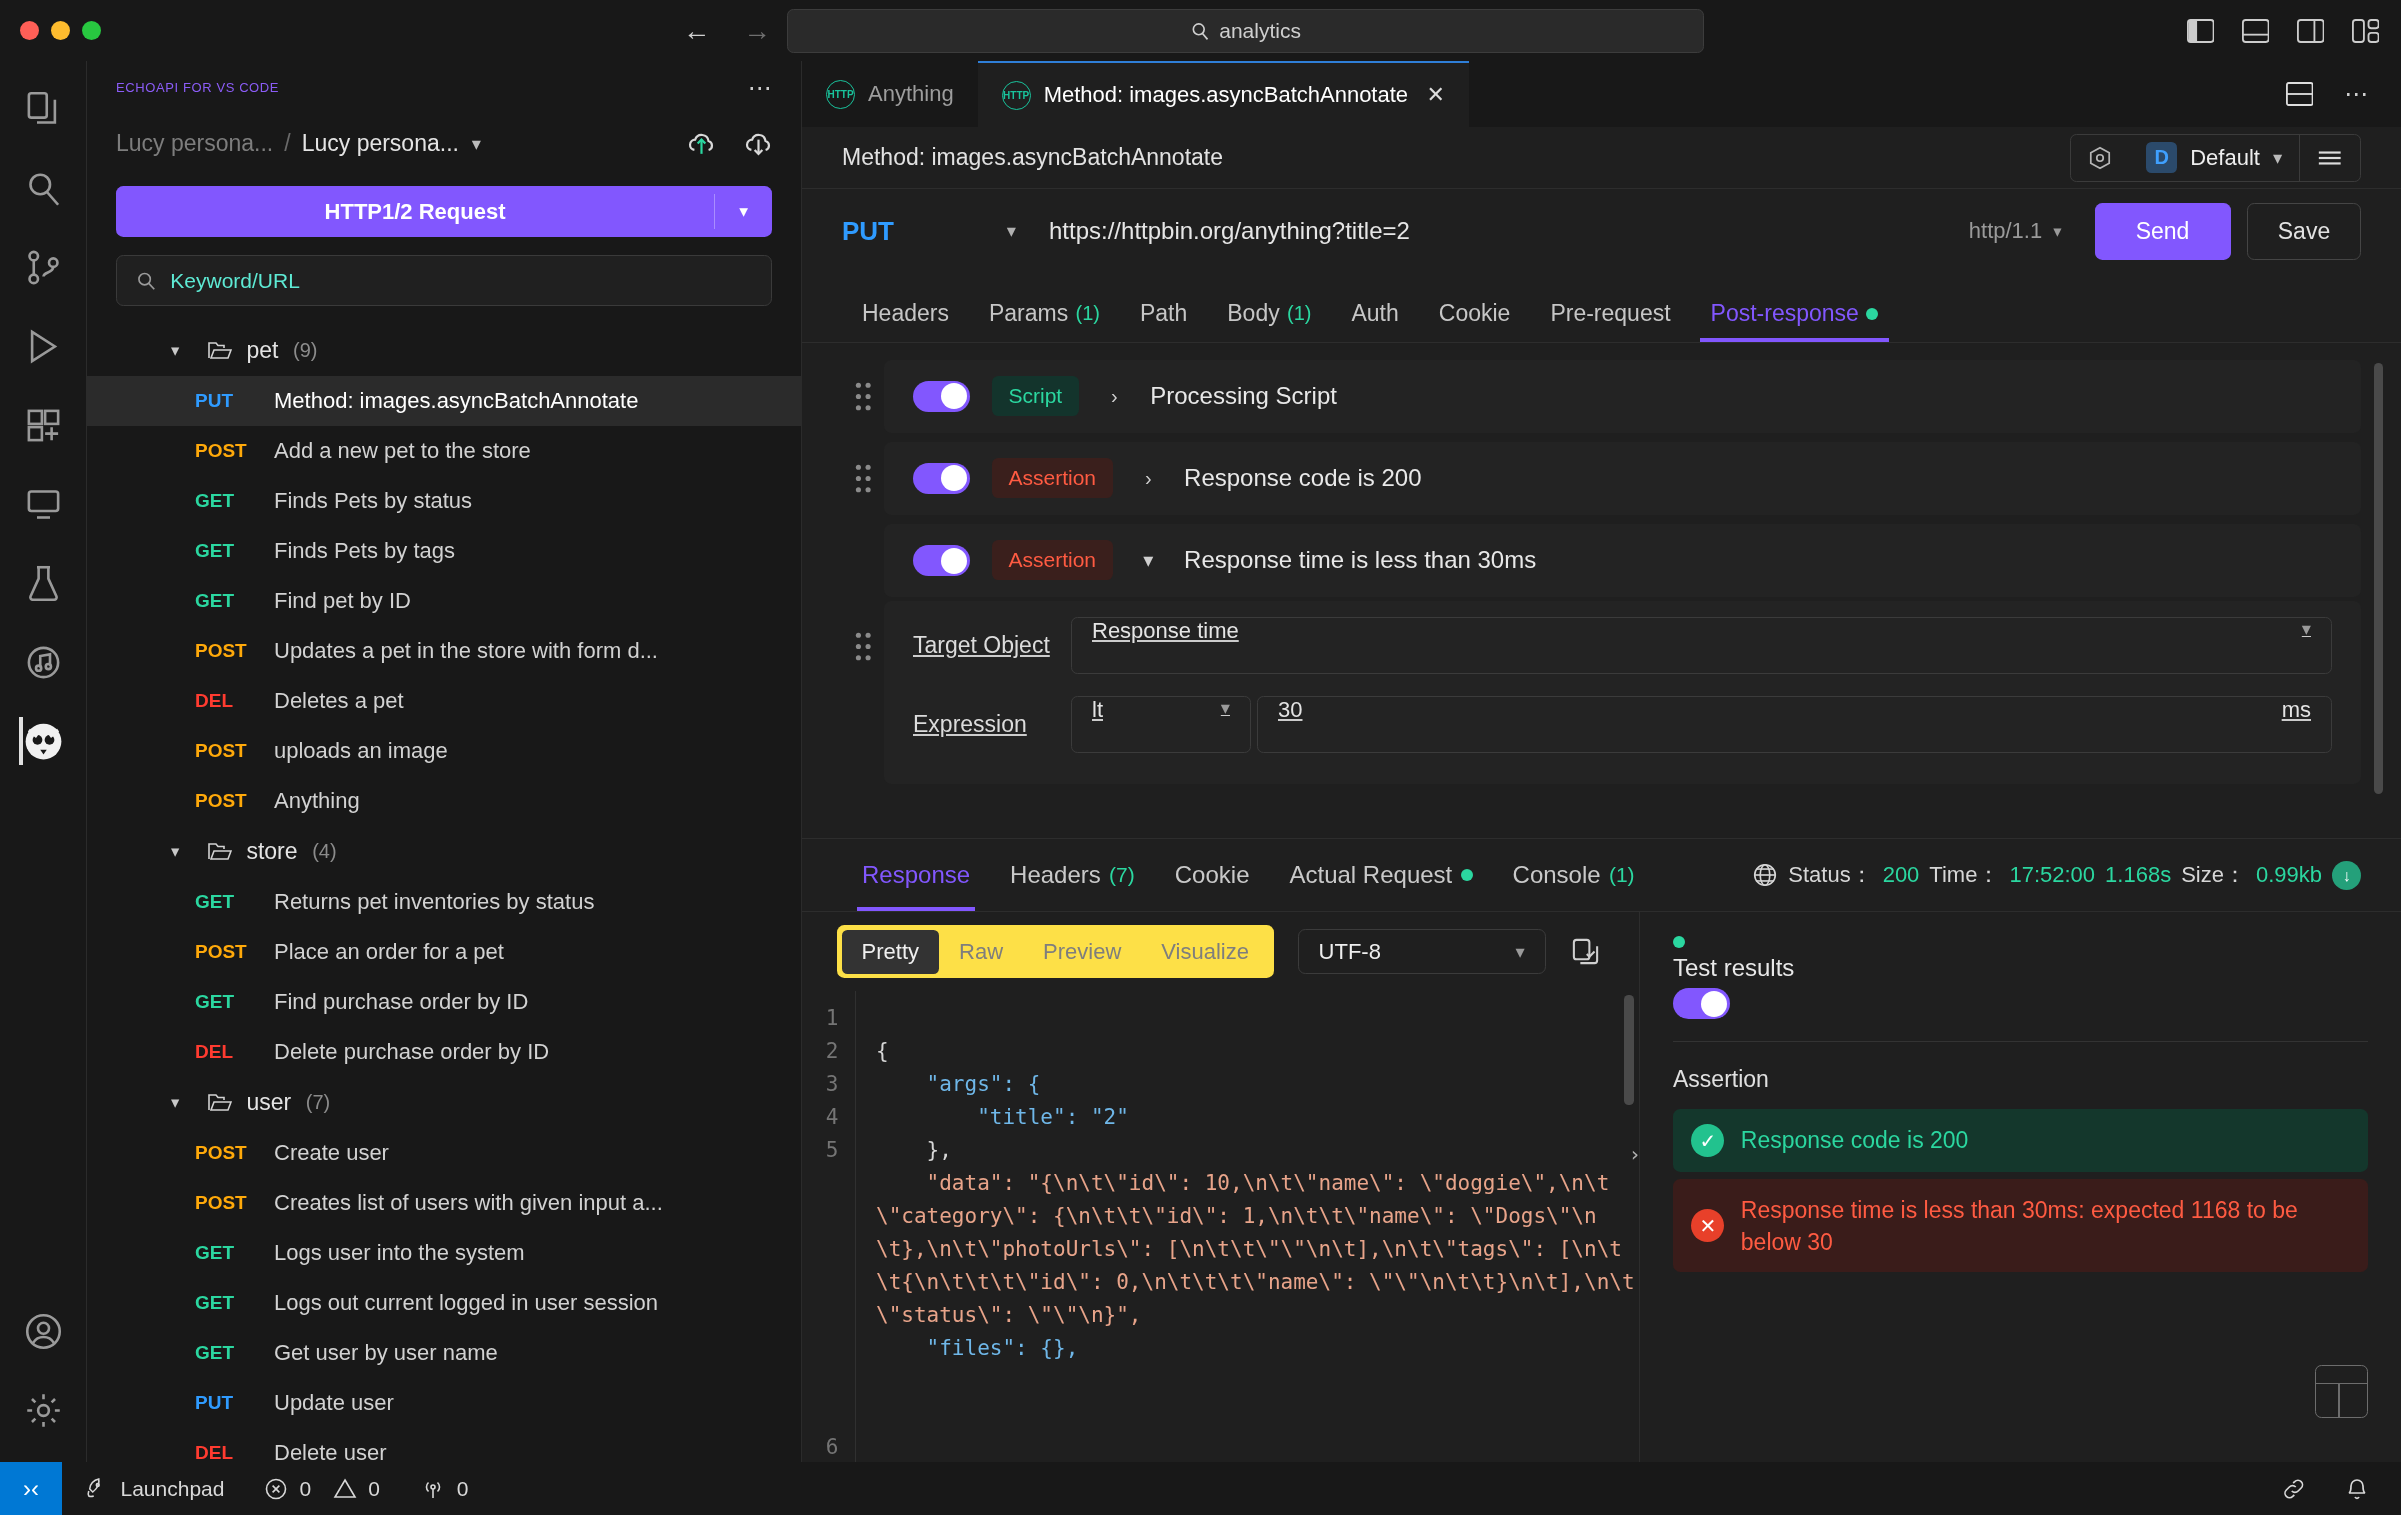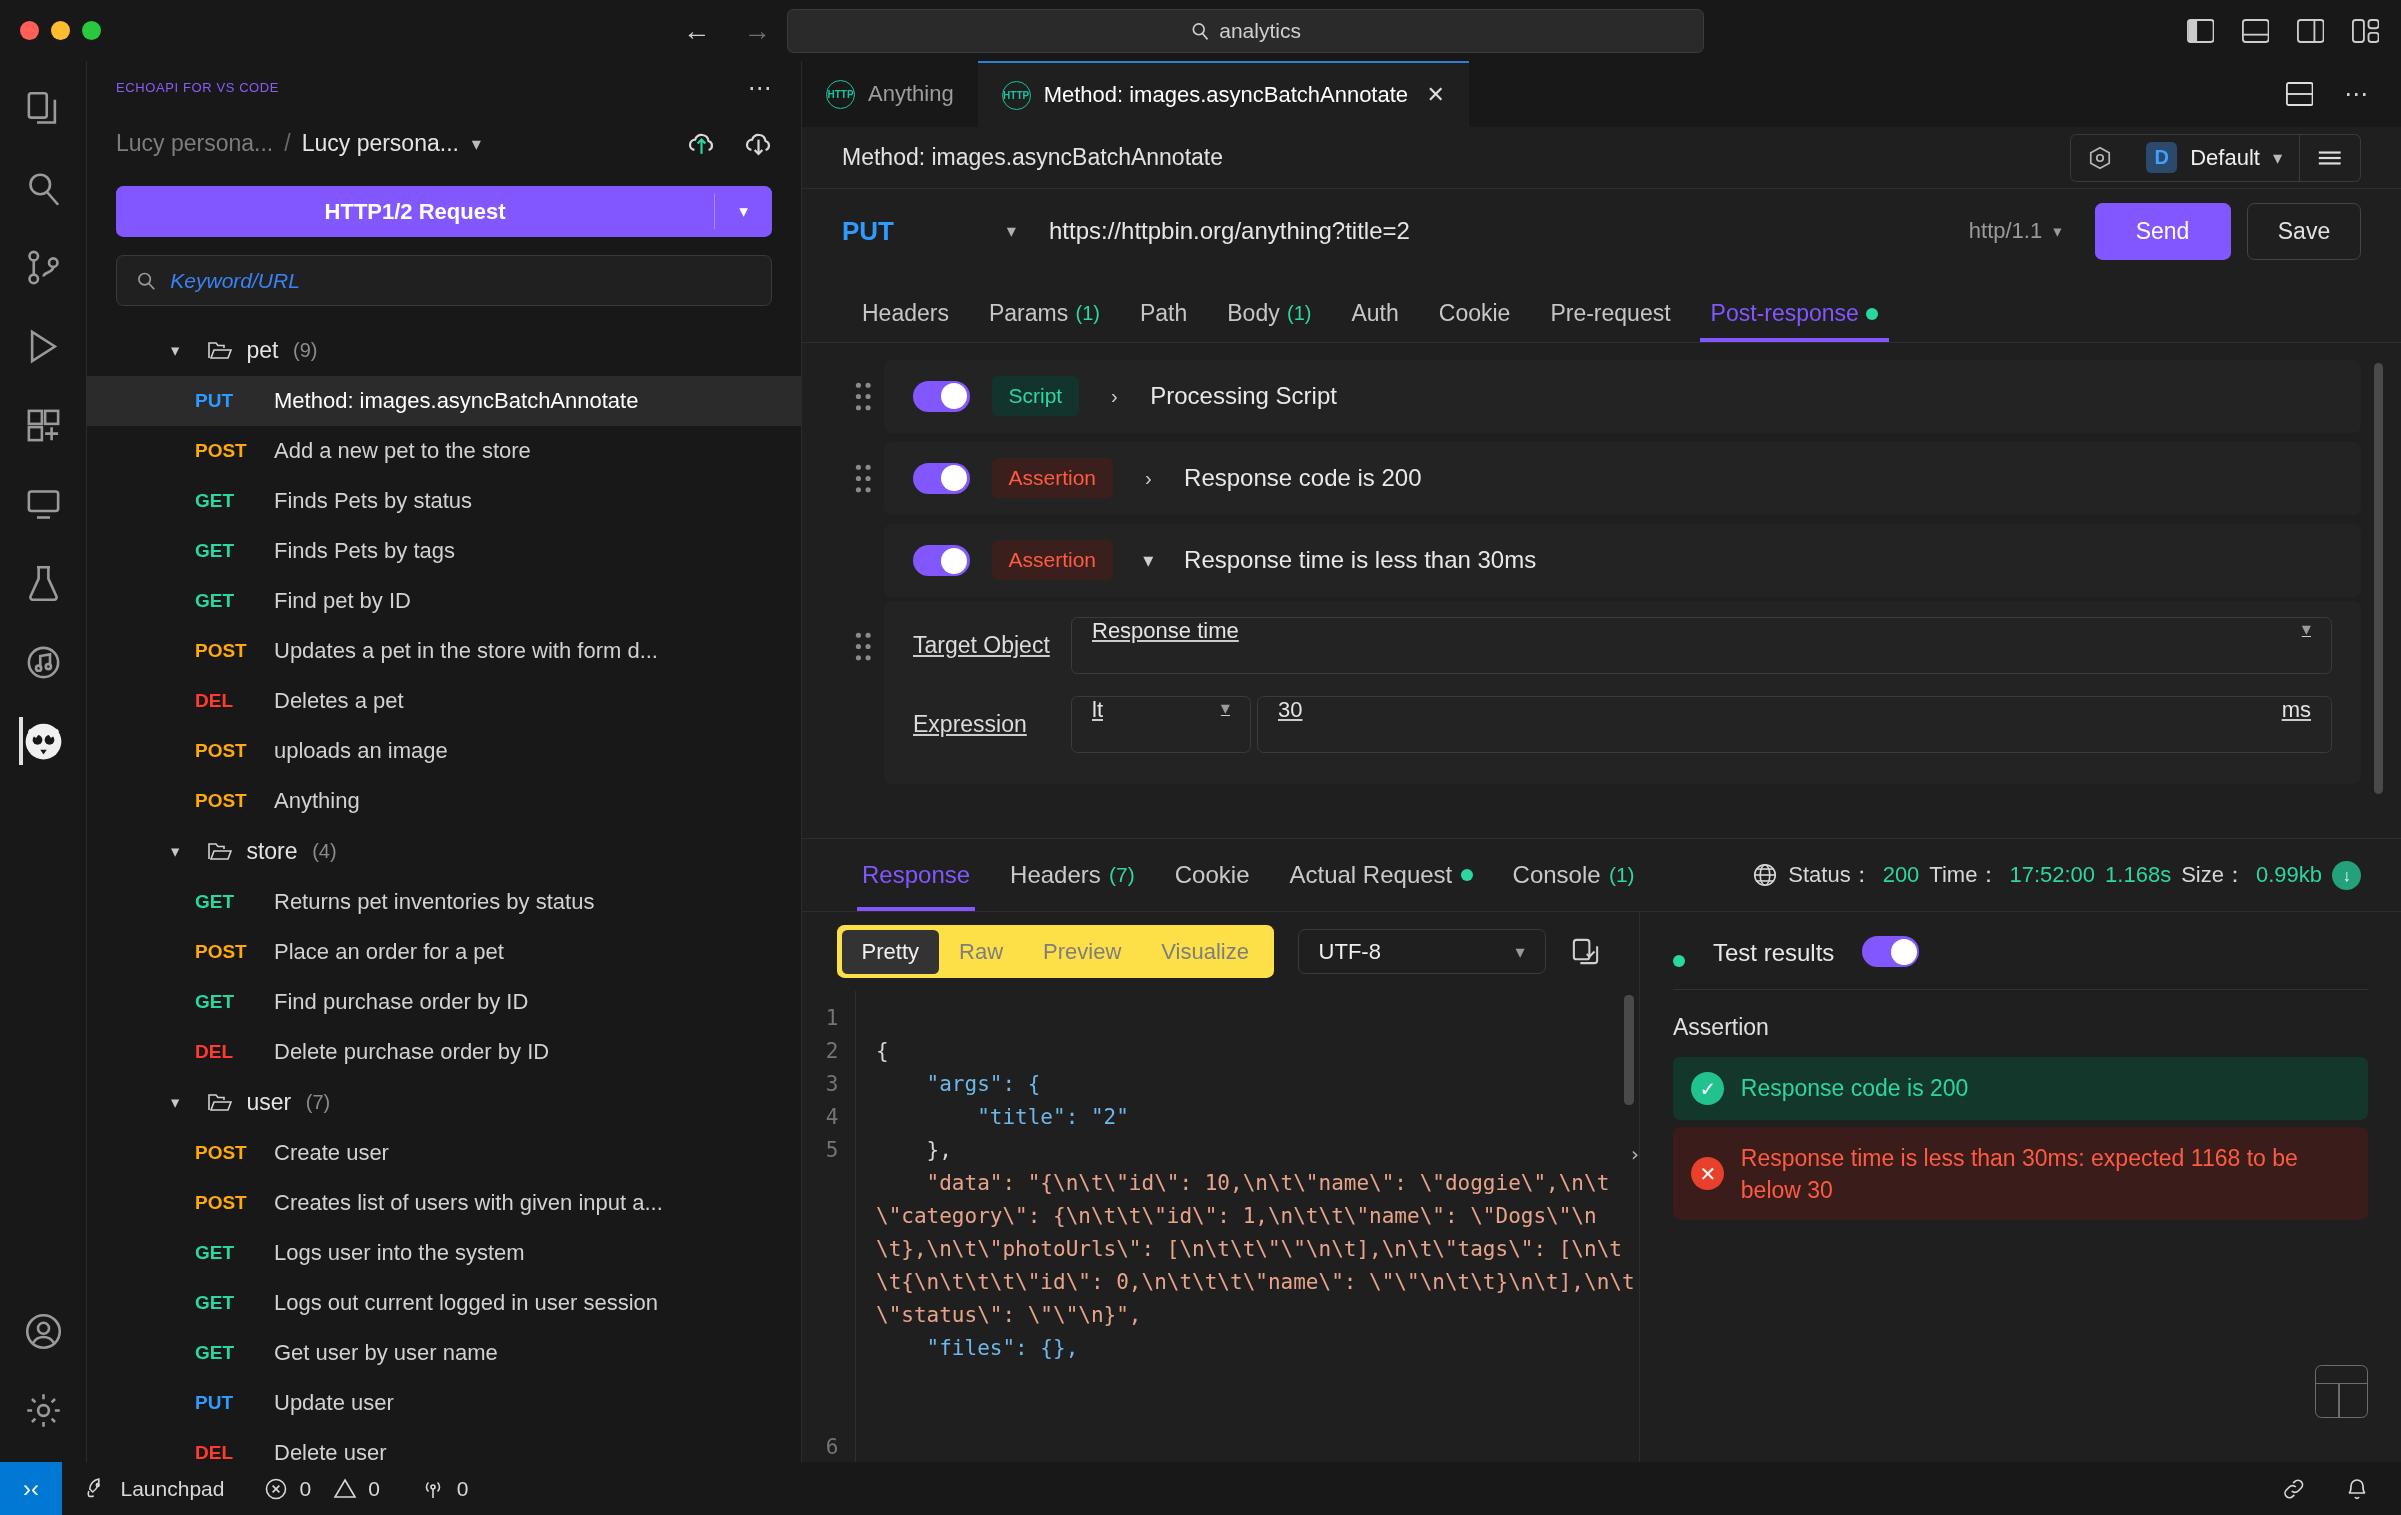--- a/index.html
+++ b/index.html
@@ -78,21 +78,21 @@
     display:flex; align-items:center; position:relative; color:#fff;
     font-size: 22px; font-weight: bold;
   }
   .req-btn .lbl { flex:1; text-align:center; }
   .req-btn .split { width:0.9px; height:35px; background:#a98dff; }
   .req-btn .chev { width:57px; text-align:center; font-size:17.4px; font-weight:normal; }
   .search-box {
     margin: 18.3px 29px 0 29px; height: 51px; background:#202020; border:0.9px solid #3a3a3a;
     border-radius:7.3px; display:flex; align-items:center; gap:13px; padding: 0 18.3px;
   }
-  .search-box .ph { font-size:21px; color:#3b82f6;font-style:italic; }
+  .search-box .ph { font-size:21px; color:#5eead4; }
   .tree { margin-top: 18.3px; overflow: hidden; flex:1; min-height:0; }
   .folder { display:flex; align-items:center; gap:14.7px; height:51px; padding-left:117px; }
   .folder .chev { font-size:16.5px; color:#c8c8c8; margin-left:-33px; width:22px; }
   .folder .fname { font-size:23px; color:#e4e4e4; }
   .folder .fcount { font-size:20px; color:#8b8b8b; }
   .item { display:flex; align-items:center; height:50px; padding-left:108px; gap:0; }
   .item.sel { background:#2b2b2b; }
   .item .verb { width: 79px; font-size:19px; font-weight:bold; text-align:left; }
   .item .name { font-size:22px; color:#d2d2d2; white-space:nowrap; overflow:hidden; text-overflow:ellipsis; max-width:514px; }
   .v-GET { color:#2bd7a0; }
@@ -191,21 +191,21 @@
   .gutter div { height:33px; line-height:33px; }
   .codebody { flex:1; padding-top:11px; padding-left:20px; border-left:0.9px solid #303030; color:#e0e0e0; line-height:33px;
     white-space:pre-wrap; word-break:break-all; position:relative; }
   .k { color:#6fb7e8; }
   .s { color:#e8a48a; }
   .p { color:#d6d6d6; }
   .codescroll { position:absolute; right:5.5px; top:3.7px; width:9.2px; height:110px; background:#4a4a4a; border-radius:4.6px; }
   .expand-ic { position:absolute; right:-1.8px; top:147px; color:#b0b0b0; font-size:20px; }
 
   .respright { width:761px; flex:0 0 761px; display:flex; flex-direction:column; padding: 24px 33px 0 33px; position:relative; }
-  .tr-head { display:flex; align-items:flex-end; gap:28px; }
+  .tr-head { display:flex; align-items:flex-start; gap:6px;flex-direction:column; }
   .tr-title { font-size:24px; color:#e8e8e8; }
   .tr-toggle { width:57px;height:31px;border-radius:15.6px;background:#8257fe;position:relative;}
   .tr-toggle:after{content:"";position:absolute;right:2.8px;top:2.8px;width:26px;height:26px;border-radius:50%;background:#fff;}
   .tr-div { height:0.9px; background:#333; margin: 22px 0 0 0; }
   .tr-sub { font-size:23px; color:#e0e0e0; margin: 24px 0 16.5px 0; }
   .tr-item { display:flex; align-items:flex-start; gap:16.5px; border-radius:7.3px; padding: 14.7px 18.3px; margin-bottom:7.3px; }
   .tr-item.ok { background:#14372c; }
   .tr-item.fail { background:#3a1c1a; }
   .tr-badge { width:33px;height:33px;border-radius:50%;display:flex;align-items:center;justify-content:center;
      font-size:20px;color:#fff;flex:0 0 33px;}

